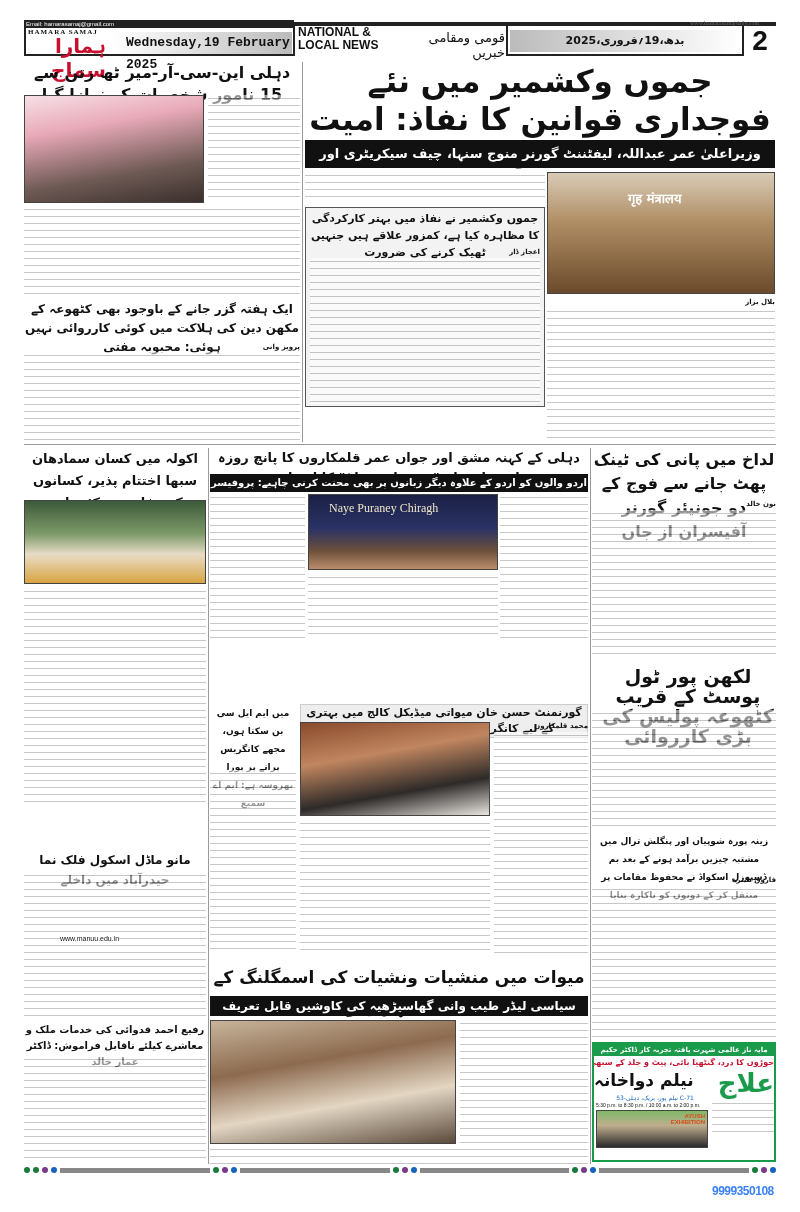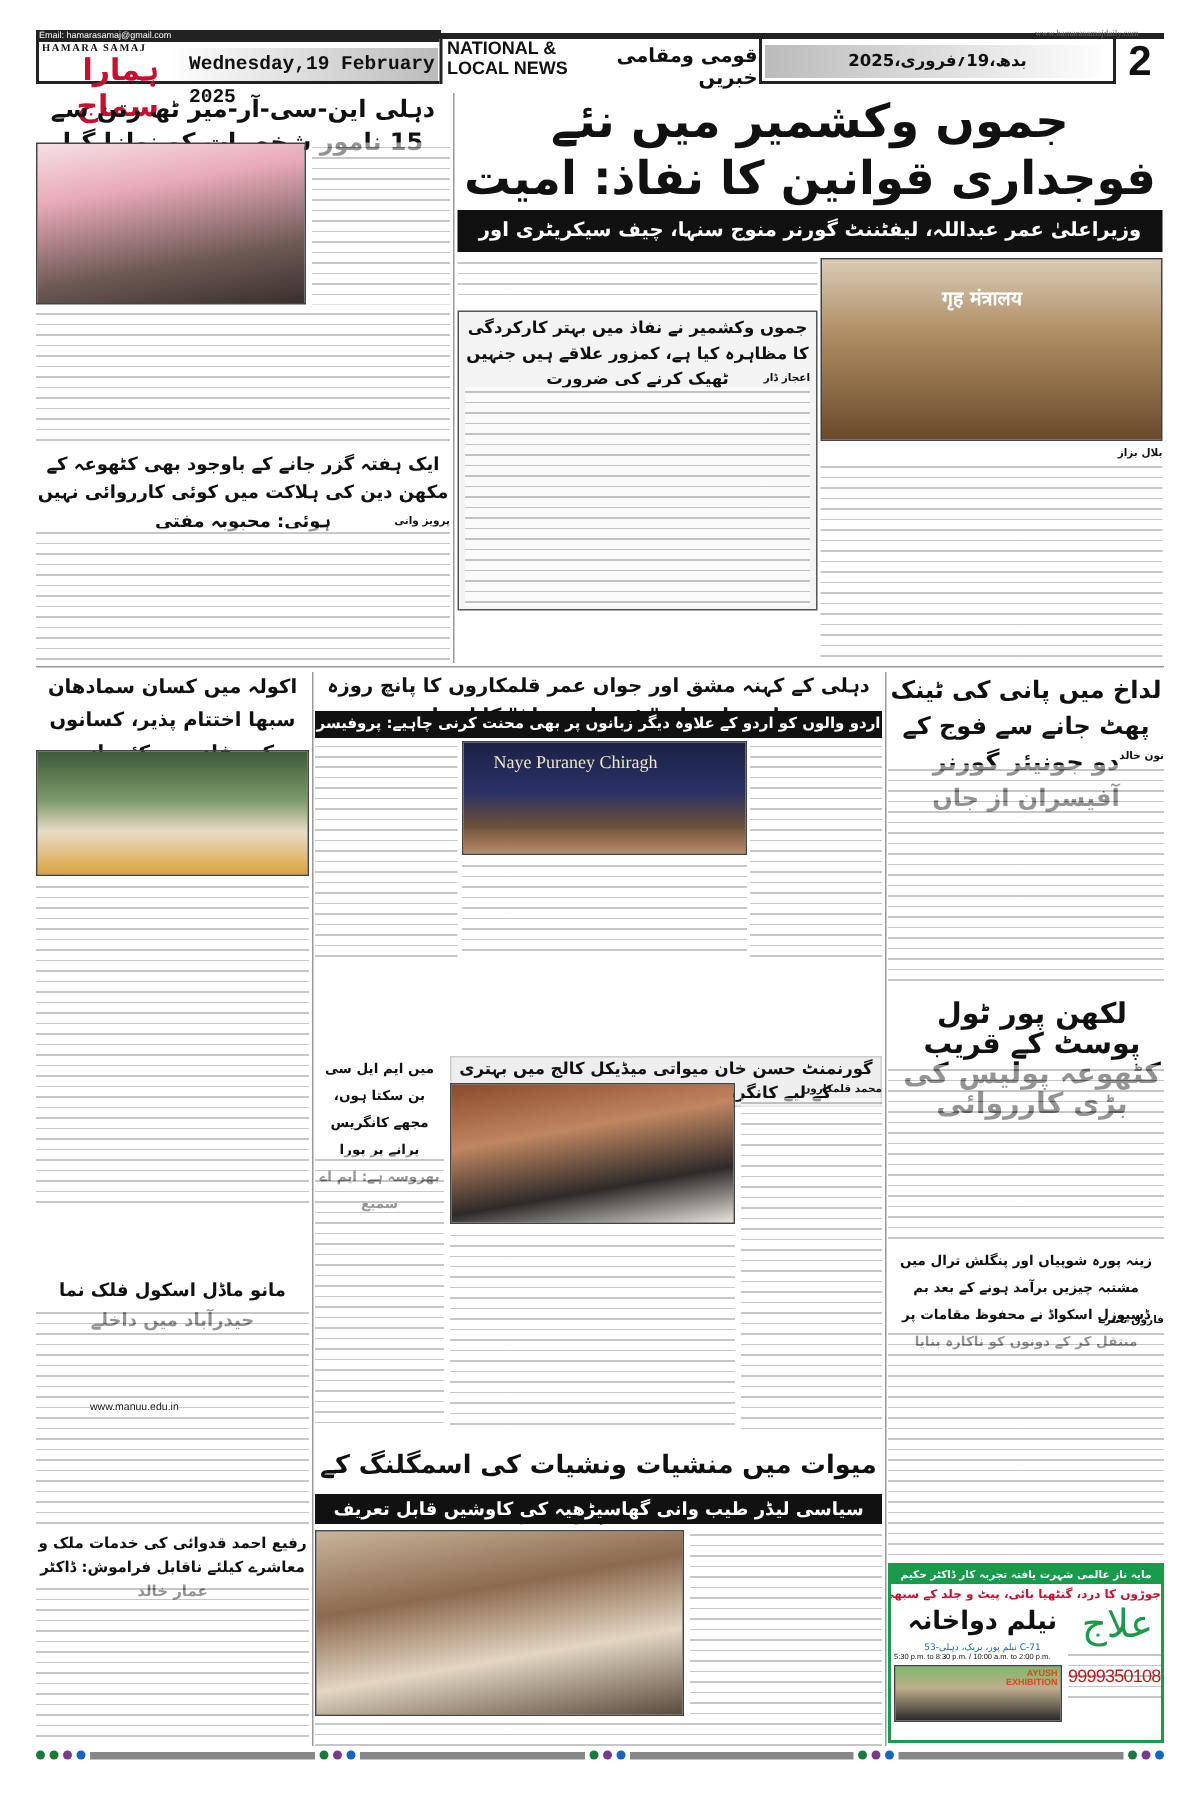--- a/index.html
+++ b/index.html
@@ -7,21 +7,21 @@
 .abs{position:absolute}
 .urdu{direction:rtl;font-family:"DejaVu Sans",sans-serif}
 
 .mast{left:24px;top:22px;width:752px;height:34px;border:2px solid #222;border-top:4px solid #222}
 .email{left:24px;top:20px;width:270px;height:8px;background:#222;color:#fff;font-size:6px;line-height:8px;padding-left:2px;font-family:"Liberation Sans",sans-serif}
 .logo-en{left:28px;top:28px;font-size:7px;font-weight:bold;color:#111;font-family:"Liberation Serif",serif;letter-spacing:1px}
 .logo-ur{left:26px;top:34px;font-size:20px;font-weight:bold;color:#c8102e;width:80px}
 .date-en{left:112px;top:32px;width:180px;height:22px;font-family:Liberation Mono, monospace;font-weight:bold;font-size:13px;line-height:22px;background:linear-gradient(90deg,#fff 0%,#bbb 100%);padding-left:14px}
 .sec-box{left:293px;top:26px;width:215px;height:30px;border-left:2px solid #222;border-right:2px solid #222;background:#fff}
 .sec-en{left:298px;top:26px;font-family:"Liberation Sans",sans-serif;font-weight:bold;font-size:12px;line-height:13px}
-.sec-ur{left:400px;top:30px;font-size:13px;font-weight:bold;width:105px}
+.sec-ur{left:400px;top:30px;font-size:13px;font-weight:normal;width:105px}
 .date-ur{left:510px;top:30px;width:230px;height:22px;font-size:11px;font-weight:bold;line-height:22px;background:linear-gradient(90deg,#bbb 0%,#fff 100%);text-align:center}
 .url{left:690px;top:20px;font-size:6px;color:#666;font-family:"Liberation Serif",serif}
 .pageno{left:742px;top:26px;width:34px;height:30px;background:#fff;font-family:"Liberation Sans",sans-serif;font-weight:bold;font-size:28px;line-height:30px;text-align:center;border-left:2px solid #222}
 
 .hl{font-weight:bold;text-align:center;color:#111;direction:rtl}
 .bar{background:#111;color:#fff;font-weight:bold;text-align:center;direction:rtl}
 .img{background:linear-gradient(160deg,#8a6b57 0%,#c9a892 30%,#5d4a3f 60%,#a89077 100%);border:1px solid #444}
 .txt{background:repeating-linear-gradient(180deg,#fff 0px,#fff 3px,#999 3px,#999 4px,#fff 4px,#fff 7px);opacity:.55}
 .col-rule{background:#999;width:1px}
 .byline{font-size:7px;font-weight:bold;direction:rtl}
@@ -111,29 +111,29 @@
 
 <div class="abs hl" style="left:210px;top:962px;width:378px;font-size:17px;line-height:30px">میوات میں منشیات ونشیات کی اسمگلنگ کے خلاف مہم جاری</div>
 <div class="abs bar" style="left:210px;top:996px;width:378px;height:20px;font-size:12px;line-height:20px">سیاسی لیڈر طیب وانی گھاسیڑھیہ کی کاوشیں قابل تعریف</div>
 <div class="abs img" style="left:210px;top:1020px;width:246px;height:124px;background:linear-gradient(170deg,#c7b59b 0%,#8c6a4f 35%,#e3d6c3 65%,#5a4a3c 100%)"></div>
 <div class="abs txt" style="left:460px;top:1020px;width:128px;height:124px"></div>
 <div class="abs txt" style="left:210px;top:1146px;width:378px;height:18px"></div>
 
 <div class="abs ad"></div>
 <div class="abs urdu" style="left:594px;top:1044px;width:180px;height:12px;background:#1a9b4b;color:#fff;font-size:7px;font-weight:bold;text-align:center;line-height:12px;overflow:hidden">مایہ ناز عالمی شہرت یافتہ تجربہ کار ڈاکٹر حکیم کی نگرانی میں</div>
 <div class="abs urdu" style="left:594px;top:1058px;width:180px;color:#c8102e;font-size:8px;font-weight:bold;text-align:center;overflow:hidden;white-space:nowrap">جوڑوں کا درد، گنٹھیا بائی، پیٹ و جلد کے سبھی امراض</div>
-<div class="abs urdu" style="left:594px;top:1070px;width:122px;font-size:17px;font-weight:bold;text-align:center">نیلم دواخانہ</div>
-<div class="abs urdu" style="left:716px;top:1068px;width:58px;font-size:26px;font-weight:normal;color:#1a9b4b;text-align:center">علاج</div>
+<div class="abs urdu" style="left:594px;top:1070px;width:122px;font-size:17px;font-weight:bold;text-align:left">نیلم دواخانہ</div>
+<div class="abs urdu" style="left:716px;top:1068px;width:58px;font-size:26px;font-weight:bold;color:#1a9b4b;text-align:right">علاج</div>
 <div class="abs urdu" style="left:594px;top:1094px;width:122px;font-size:6px;color:#1565c0;text-align:center">C-71 نیلم پور، بریک، دہلی-53</div>
 <div class="abs" style="left:596px;top:1102px;width:120px;font-size:5px;font-family:'Liberation Sans',sans-serif;white-space:nowrap;overflow:hidden">5:30 p.m. to 8:30 p.m. / 10:00 a.m. to 2:00 p.m.</div>
 <div class="abs img" style="left:596px;top:1110px;width:112px;height:38px;background:linear-gradient(180deg,#7fb86a 0%,#bfae8e 40%,#2a2a2a 100%)">
   <div style="position:absolute;right:2px;top:2px;color:#d94a1a;font-size:6px;font-weight:bold;font-family:'Liberation Sans',sans-serif;width:40px;text-align:right">AYUSH EXHIBITION</div>
 </div>
 <div class="abs txt" style="left:712px;top:1100px;width:62px;height:36px"></div>
-<div class="abs" style="left:712px;top:1110px;width:64px;font-size:12px;font-weight:normal;color:#b91c1c;font-family:'Liberation Sans',sans-serif;letter-spacing:-.5px">9999350108</div>
+<div class="abs" style="left:712px;top:1184px;width:64px;font-size:12px;font-weight:bold;color:#3b82f6;font-family:'Liberation Sans',sans-serif;letter-spacing:-.5px">9999350108</div>
 
 <div class="abs col-rule" style="left:302px;top:62px;height:380px"></div>
 <div class="abs col-rule" style="left:208px;top:448px;height:716px"></div>
 <div class="abs col-rule" style="left:590px;top:448px;height:716px"></div>
 <div class="abs" style="left:24px;top:444px;width:752px;height:1px;background:#999"></div>
 
 <div class="abs dots">
   <span class="dot" style="background:#1a7a3a"></span>
   <span class="dot" style="background:#1a7a3a"></span>
   <span class="dot" style="background:#7a3a8a"></span>

